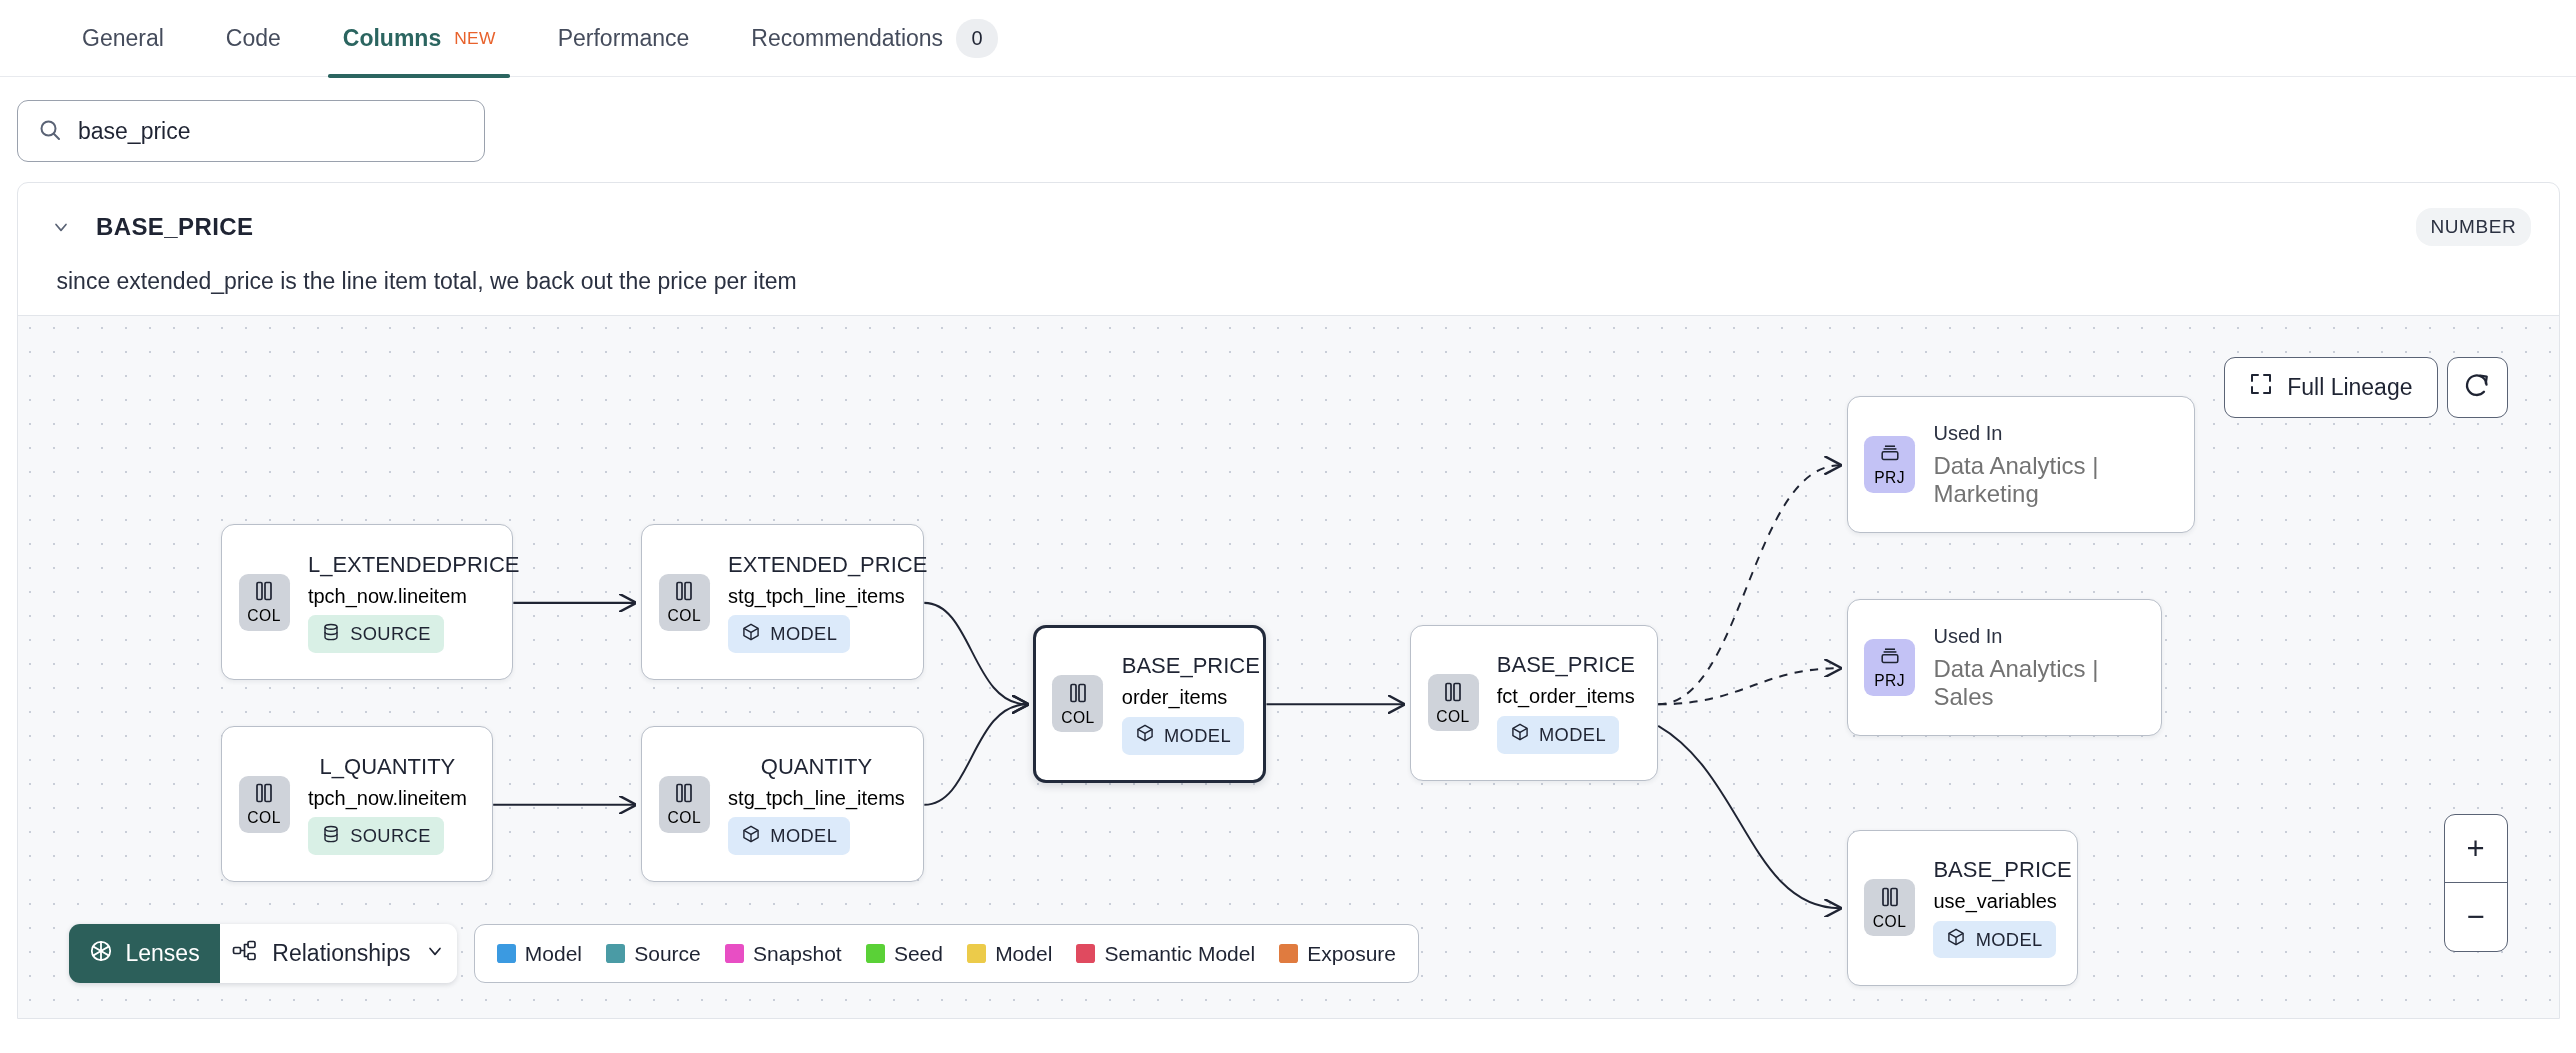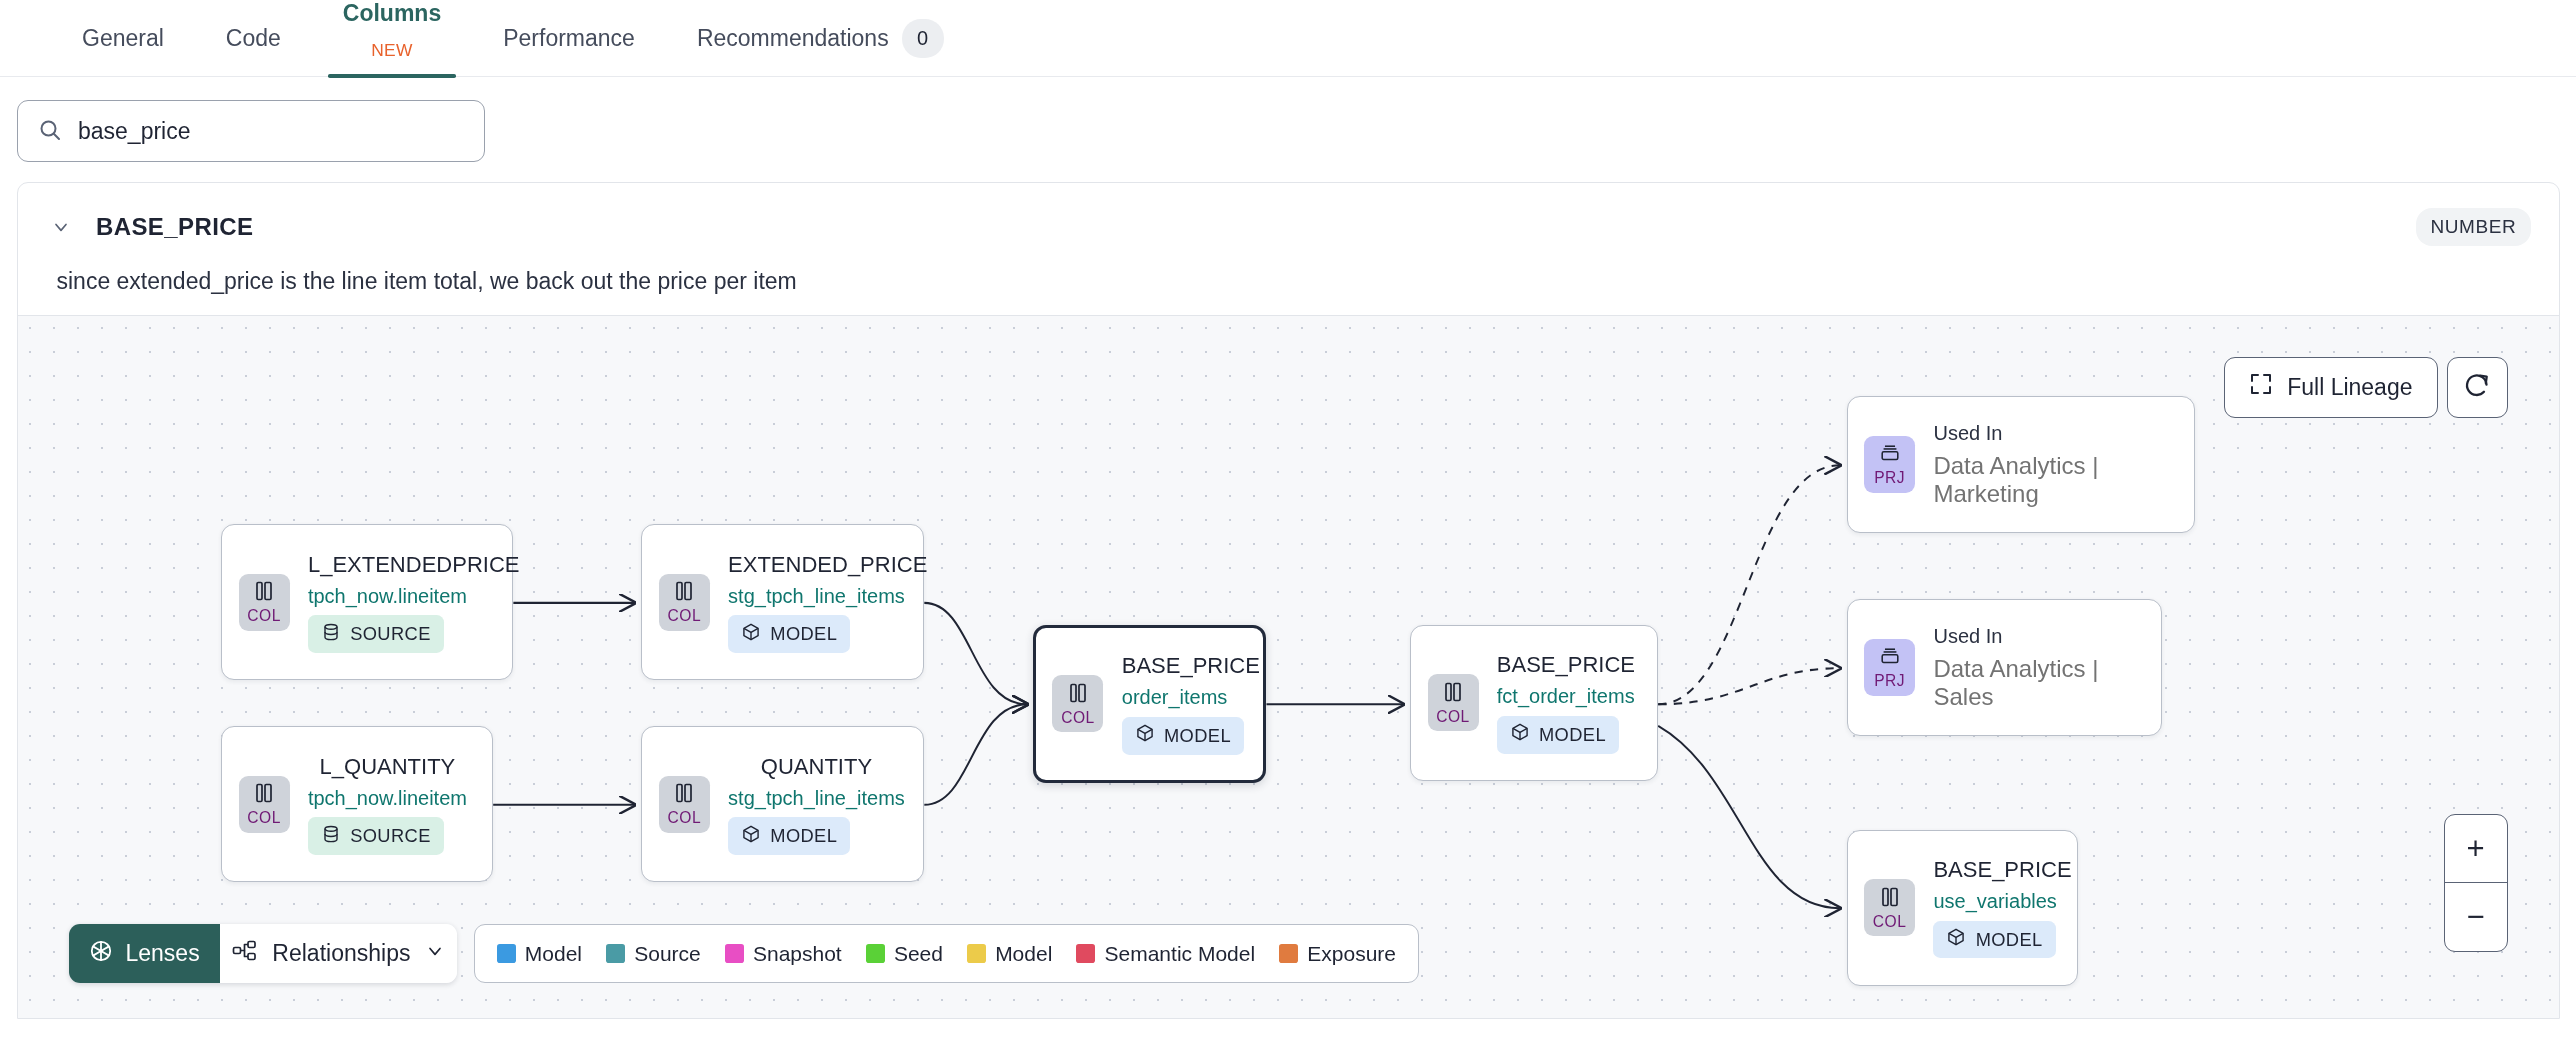--- a/index.html
+++ b/index.html
@@ -27,21 +27,21 @@
     height: 77px;
     display: flex;
     align-items: center;
     gap: 13px;
     padding: 0 31px;
     font-size: 23px;
     color: #454c5c;
     cursor: pointer;
     white-space: nowrap;
   }
-  .tab.active { color: #2b6560; font-weight: bold; flex-direction: column; }
+  .tab.active { color: #2b6560; font-weight: bold; }
   .tab.active::after {
     content: "";
     position: absolute;
     left: 16.5px; right: 16.5px; bottom: -1.8px;
     height: 4.6px;
     background: #2b6560;
     border-radius: 1.8px;
   }
   .tab-new {
     font-size: 17.4px;
@@ -160,27 +160,27 @@
   .nbadge {
     flex: 0 0 auto;
     width: 51px; height: 57px;
     border-radius: 9.2px;
     background: #cfd3da;
     display: flex;
     flex-direction: column;
     align-items: center;
     justify-content: center;
     gap: 0.9px;
-    color: #701a75;
+    color: #000000;
   }
   .nbadge.prj { background: #c3c2f5; }
   .nbadge-text { font-size: 15.6px; letter-spacing: 0.5px; }
   .nbody { display: flex; flex-direction: column; gap: 7.3px; }
   .ntitle { font-size: 22px; color: #1f2433; text-align: center; }
-  .nsub   { font-size: 20px; color: #0f766e; }
+  .nsub   { font-size: 20px; color: #000000; }
   .ntag {
     align-self: flex-start;
     display: inline-flex; align-items: center; gap: 9.2px;
     border-radius: 7.3px;
     padding: 6.4px 13px;
     font-size: 18.3px;
     letter-spacing: 0.4px;
     color: #1f2433;
   }
   .ntag.model  { background: #dceafa; }

